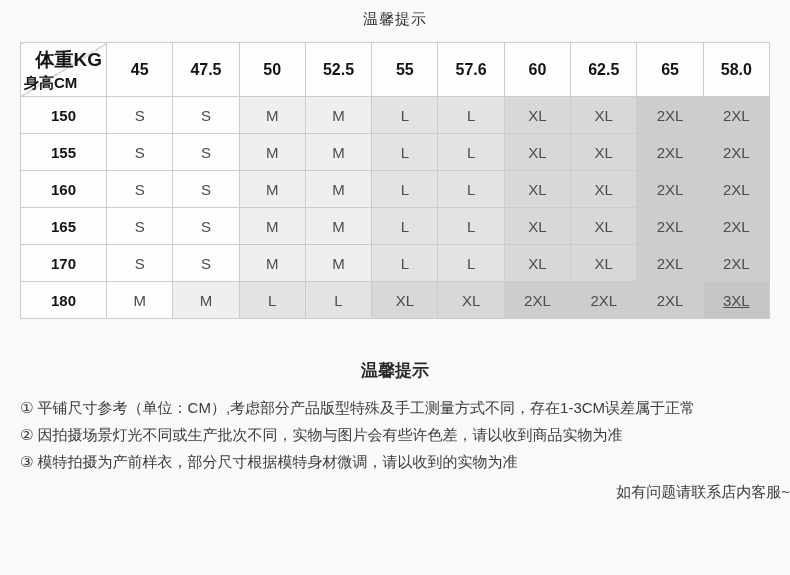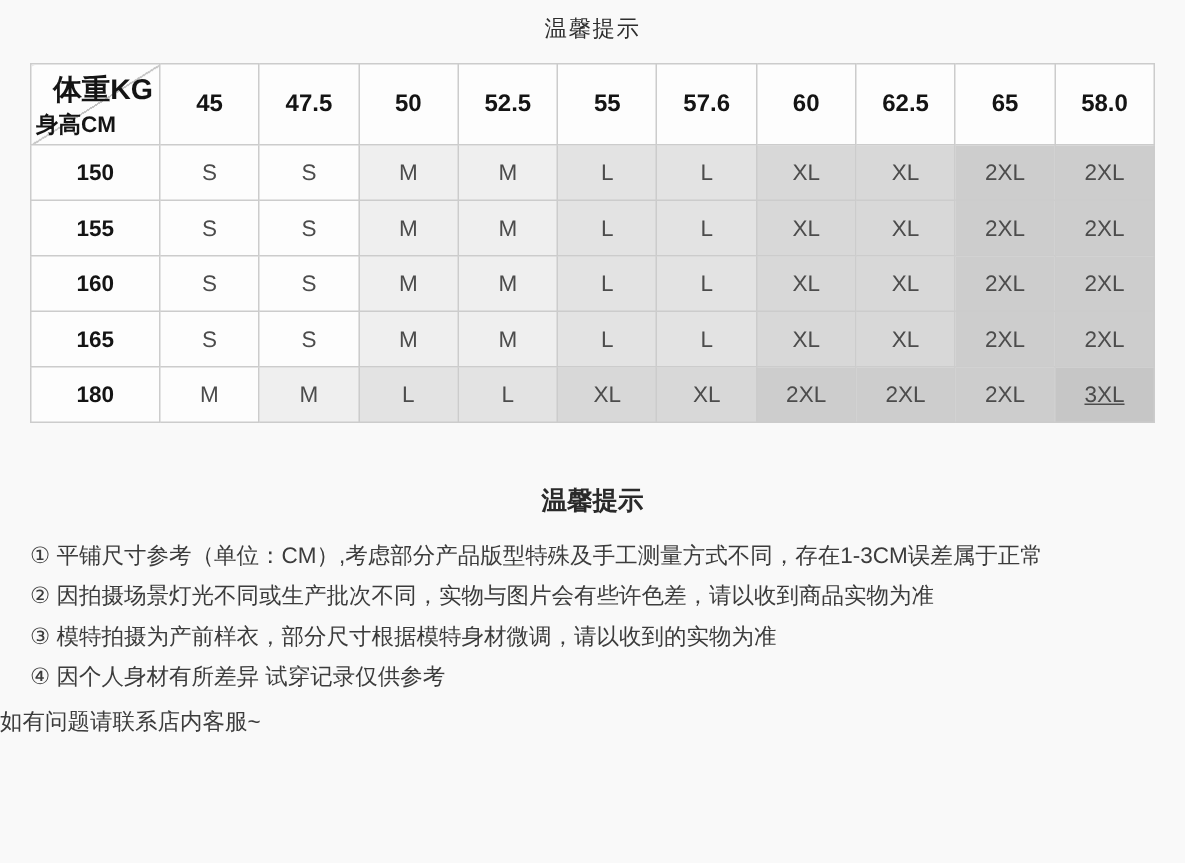--- a/index.html
+++ b/index.html
@@ -76,21 +76,21 @@
   }
   .tip-line{
     font-size:15px;
     color:#3c3c3c;
     line-height:27px;
     padding-left:20px;
     padding-right:10px;
     white-space:nowrap;
   }
   .tips-footer{
-    text-align:left;
+    text-align:right;
     font-size:15px;
     color:#3c3c3c;
     margin-top:3px;
     line-height:27px;
   }
 </style>
 </head>
 <body>
 
 <div class="page-title">温馨提示</div>
@@ -174,35 +174,47 @@
         <td class="size-cell" style="background: rgb(239, 239, 239);">M</td>
         <td class="size-cell" style="background: rgb(239, 239, 239);">M</td>
         <td class="size-cell" style="background: rgb(227, 227, 227);">L</td>
         <td class="size-cell" style="background: rgb(227, 227, 227);">L</td>
         <td class="size-cell" style="background: rgb(216, 216, 216);">XL</td>
         <td class="size-cell" style="background: rgb(216, 216, 216);">XL</td>
         <td class="size-cell" style="background: rgb(205, 205, 205);">2XL</td>
         <td class="size-cell" style="background: rgb(205, 205, 205);">2XL</td>
       </tr>
       <tr class="body-row">
+        <td class="height-header">170</td>
+        <td class="size-cell" style="background: transparent;">S</td>
+        <td class="size-cell" style="background: transparent;">S</td>
+        <td class="size-cell" style="background: rgb(239, 239, 239);">M</td>
+        <td class="size-cell" style="background: rgb(239, 239, 239);">M</td>
+        <td class="size-cell" style="background: rgb(227, 227, 227);">L</td>
+        <td class="size-cell" style="background: rgb(227, 227, 227);">L</td>
+        <td class="size-cell" style="background: rgb(216, 216, 216);">XL</td>
+        <td class="size-cell" style="background: rgb(216, 216, 216);">XL</td>
+        <td class="size-cell" style="background: rgb(205, 205, 205);">2XL</td>
+        <td class="size-cell" style="background: rgb(205, 205, 205);">2XL</td>
+      </tr>
+      <tr class="body-row">
         <td class="height-header">180</td>
         <td class="size-cell" style="background: transparent;">M</td>
         <td class="size-cell" style="background: rgb(239, 239, 239);">M</td>
         <td class="size-cell" style="background: rgb(227, 227, 227);">L</td>
         <td class="size-cell" style="background: rgb(227, 227, 227);">L</td>
         <td class="size-cell" style="background: rgb(216, 216, 216);">XL</td>
         <td class="size-cell" style="background: rgb(216, 216, 216);">XL</td>
         <td class="size-cell" style="background: rgb(205, 205, 205);">2XL</td>
         <td class="size-cell" style="background: rgb(205, 205, 205);">2XL</td>
         <td class="size-cell" style="background: rgb(205, 205, 205);">2XL</td>
         <td class="size-cell" style="background: rgb(198, 198, 198); text-decoration: underline;">3XL</td>
       </tr>
     </tbody>
 </table>
 
 <div class="tips">
   <div class="tips-heading">温馨提示</div>
   <div class="tip-line">① 平铺尺寸参考（单位：CM）,考虑部分产品版型特殊及手工测量方式不同，存在1-3CM误差属于正常</div>
   <div class="tip-line">② 因拍摄场景灯光不同或生产批次不同，实物与图片会有些许色差，请以收到商品实物为准</div>
   <div class="tip-line">③ 模特拍摄为产前样衣，部分尺寸根据模特身材微调，请以收到的实物为准</div>
-  <div class="tip-line">④ 因个人身材有所差异 试穿记录仅供参考</div>
   <div class="tips-footer">如有问题请联系店内客服~</div>
 </div>
 
 </body></html>

